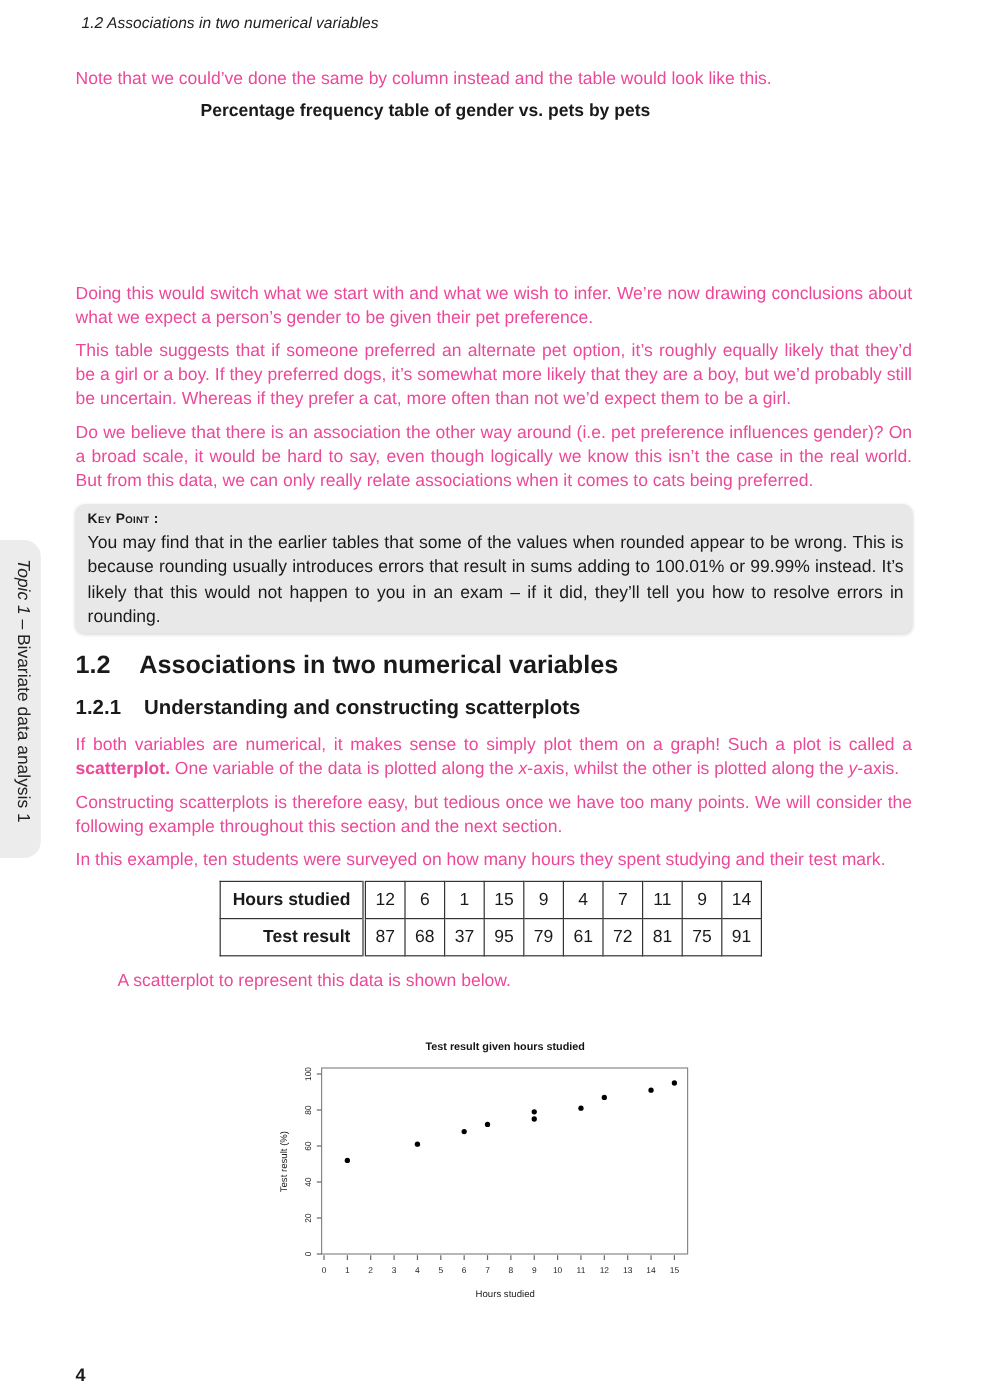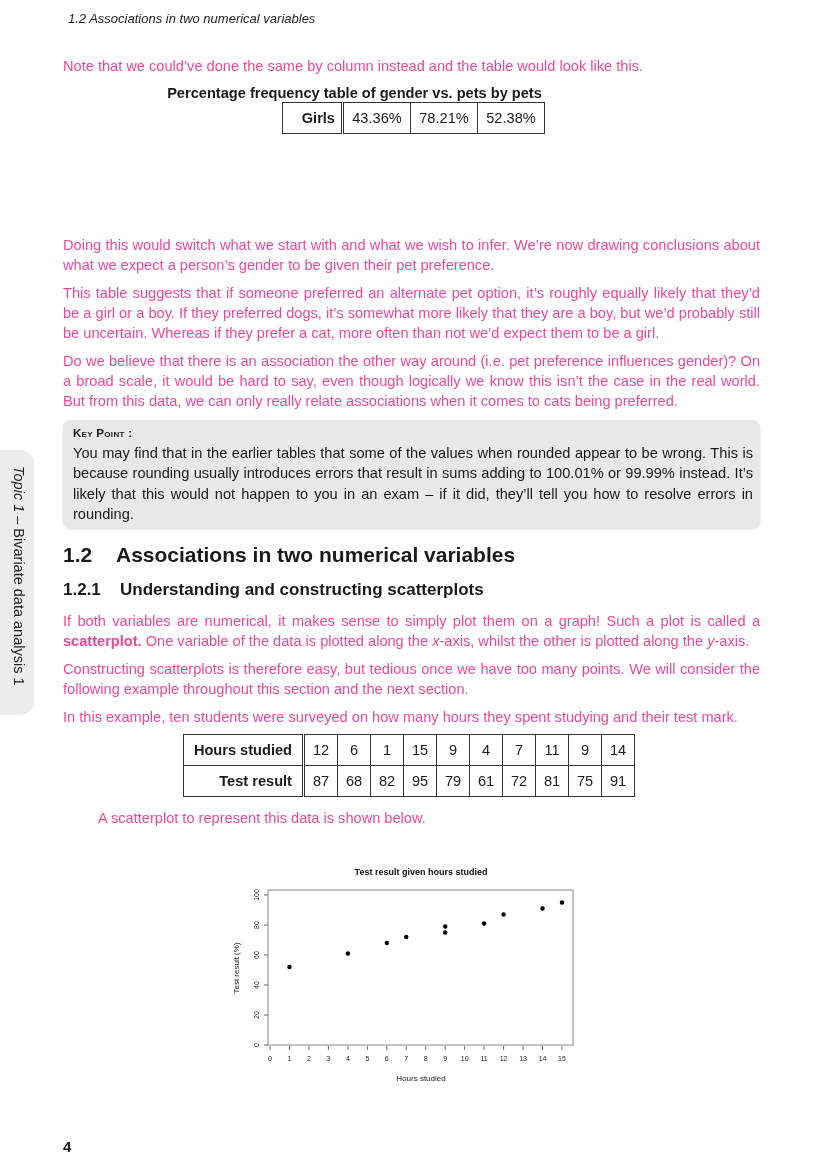--- a/index.html
+++ b/index.html
@@ -66,26 +66,20 @@
 
 <div class="side-tab"></div>
 <div class="side-tab-text"><span class="it">Topic 1</span><span> – </span><span>Bivariate data analysis 1</span></div>
 
 <div class="p" style="top:56px;">Note that we could’ve done the same by column instead and the table would look like this.</div>
 
 <div class="caption" style="top:85px;">Percentage frequency table of gender vs. pets by pets</div>
 
 <table class="pt pets-table">
   <tbody>
-  <tr>
-    <td class="rh">Girls</td>
-    <td>43.36%</td>
-    <td>78.21%</td>
-    <td>52.38%</td>
-  </tr>
 </tbody>
   </table>
 
 <div class="p" style="top:235px;">Doing this would switch what we start with and what we wish to infer. We’re now drawing conclusions about what we expect a person’s gender to be given their pet preference.</div>
 <div class="p" style="top:283px;">This table suggests that if someone preferred an alternate pet option, it’s roughly equally likely that they’d be a girl or a boy.  If they preferred dogs, it’s somewhat more likely that they are a boy, but we’d probably still be uncertain. Whereas if they prefer a cat, more often than not we’d expect them to be a girl.</div>
 <div class="p" style="top:351px;">Do we believe that there is an association the other way around (i.e.  pet preference influences gender)? On a broad scale, it would be hard to say, even though logically we know this isn’t the case in the real world. But from this data, we can only really relate associations when it comes to cats being preferred.</div>
 
 <div class="keypoint"></div>
 <div class="kp-title">Key Point :</div>
 <div class="kp-body">You may find that in the earlier tables that some of the values when rounded appear to be wrong. This is because rounding usually introduces errors that result in sums adding to 100.01% or 99.99% instead. It’s likely that this would not happen to you in an exam – if it did, they’ll tell you how to resolve errors in rounding.</div>
@@ -110,21 +104,21 @@
         <td>4</td>
         <td>7</td>
         <td>11</td>
         <td>9</td>
         <td>14</td>
       </tr>
   <tr id="study-r1">
     <td class="rh">Test result</td>
   <td>87</td>
         <td>68</td>
-        <td>82</td>
+        <td>37</td>
         <td>95</td>
         <td>79</td>
         <td>61</td>
         <td>72</td>
         <td>81</td>
         <td>75</td>
         <td>91</td>
       </tr>
 </tbody>
   </table>

